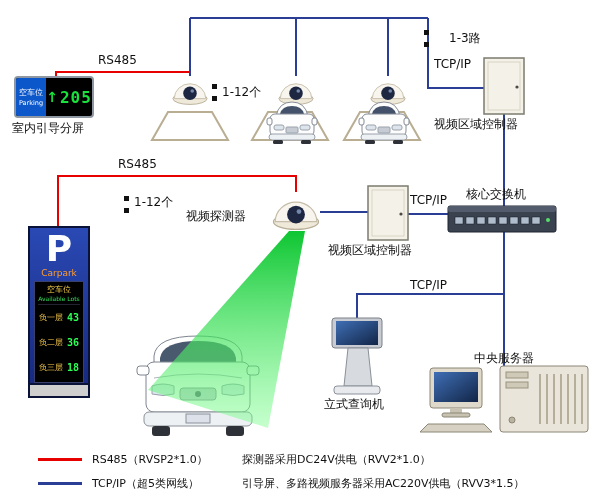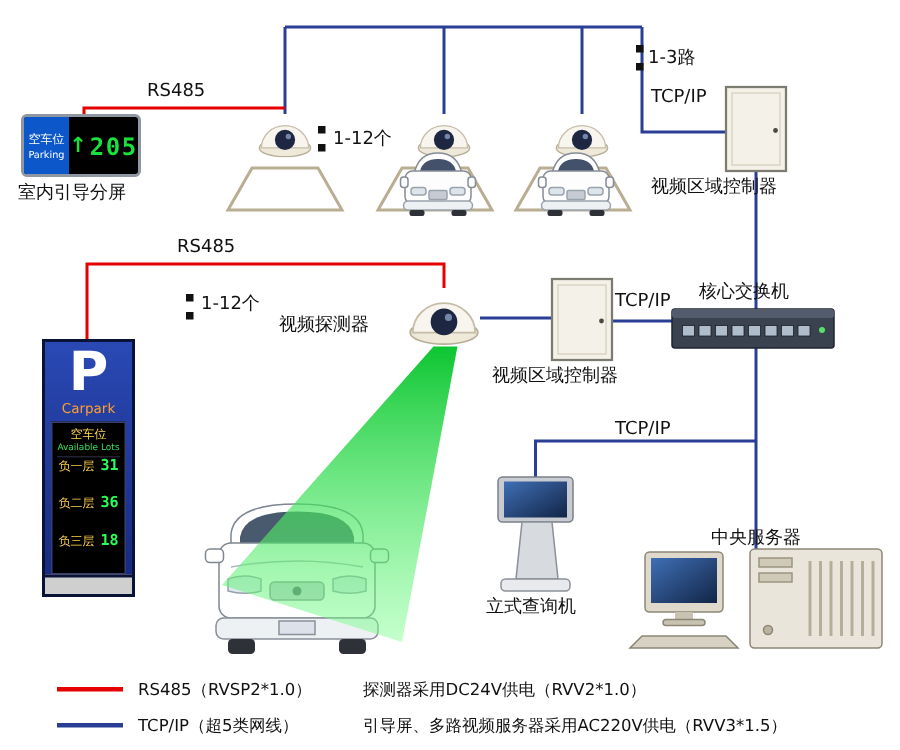--- a/index.html
+++ b/index.html
@@ -24,21 +24,21 @@
   .psign{position:absolute;z-index:3;left:28px;top:226px;width:62px;height:172px;
          background:linear-gradient(#2a49b4,#16277c);border:2px solid #0b1238;box-sizing:border-box;
          display:flex;flex-direction:column}
   .psign .P{color:#fff;font-weight:bold;font-size:36px;line-height:38px;text-align:center;margin-top:2px}
   .psign .brand{color:#ff9d2e;font-size:9px;text-align:center;margin:0 0 3px}
   .psign .screen{background:#000;border:1px solid #39406b;margin:0 4px;padding:2px 3px;flex:1;
          display:flex;flex-direction:column}
   .psign .hdr{text-align:center;border-bottom:1px solid #223;padding-bottom:2px}
   .psign .hdr .cn{color:#ffd84e;font-size:8px;display:block}
   .psign .hdr .en{color:#35e05a;font-size:6px;display:block}
-  .psign .floor{display:flex;justify-content:space-between;align-items:flex-start;flex:1;padding:0 1px}
+  .psign .floor{display:flex;justify-content:space-between;align-items:center;flex:1;padding:0 1px}
   .psign .nm{color:#ffcf4d;font-size:8px}
   .psign .vl{color:#2bff55;font-size:10px;font-weight:bold;font-family:"DejaVu Sans Mono",monospace}
   .psign .base{height:11px;background:#cfcfcf;border-top:2px solid #0b1238}
 
   
   .legend-row{position:absolute;z-index:3;left:38px;display:flex;align-items:center}
   .legend-row .sw{width:44px;border-top:3px solid;margin-right:10px}
   .legend-row .sw.r{border-color:#e60000}
   .legend-row .sw.b{border-color:#2a3e96}
   .legend-row .term{font-size:11px;width:150px;color:#111}
@@ -212,37 +212,37 @@
   <div class="psign">
     <div class="P">P</div>
     <div class="brand">Carpark</div>
     <div class="screen">
       <div class="hdr">
         <span class="cn">空车位</span>
         <span class="en">Available Lots</span>
       </div>
       <div class="floor">
         <span class="nm">负一层</span>
-        <span class="vl">31</span>
+        <span class="vl">43</span>
       </div>
       <div class="floor">
         <span class="nm">负二层</span>
         <span class="vl">36</span>
       </div>
       <div class="floor">
         <span class="nm">负三层</span>
         <span class="vl">18</span>
       </div>
     </div>
     <div class="base"></div>
   </div>
 
   <div class="lbl" style="left:98px;top:54px">RS485</div>
   <div class="lbl" style="left:222px;top:86px">1-12个</div>
-  <div class="lbl" style="left:432px;top:32px">1-3路</div>
+  <div class="lbl" style="left:449px;top:32px">1-3路</div>
   <div class="lbl" style="left:434px;top:58px">TCP/IP</div>
   <div class="lbl center" style="left:434px;top:118px;width:140px">视频区域控制器</div>
   <div class="lbl" style="left:12px;top:122px">室内引导分屏</div>
 
   <div class="lbl" style="left:118px;top:158px">RS485</div>
   <div class="lbl" style="left:134px;top:196px">1-12个</div>
   <div class="lbl" style="left:186px;top:210px">视频探测器</div>
   <div class="lbl center" style="left:328px;top:244px;width:120px">视频区域控制器</div>
   <div class="lbl" style="left:410px;top:194px">TCP/IP</div>
   <div class="lbl" style="left:466px;top:188px">核心交换机</div>

